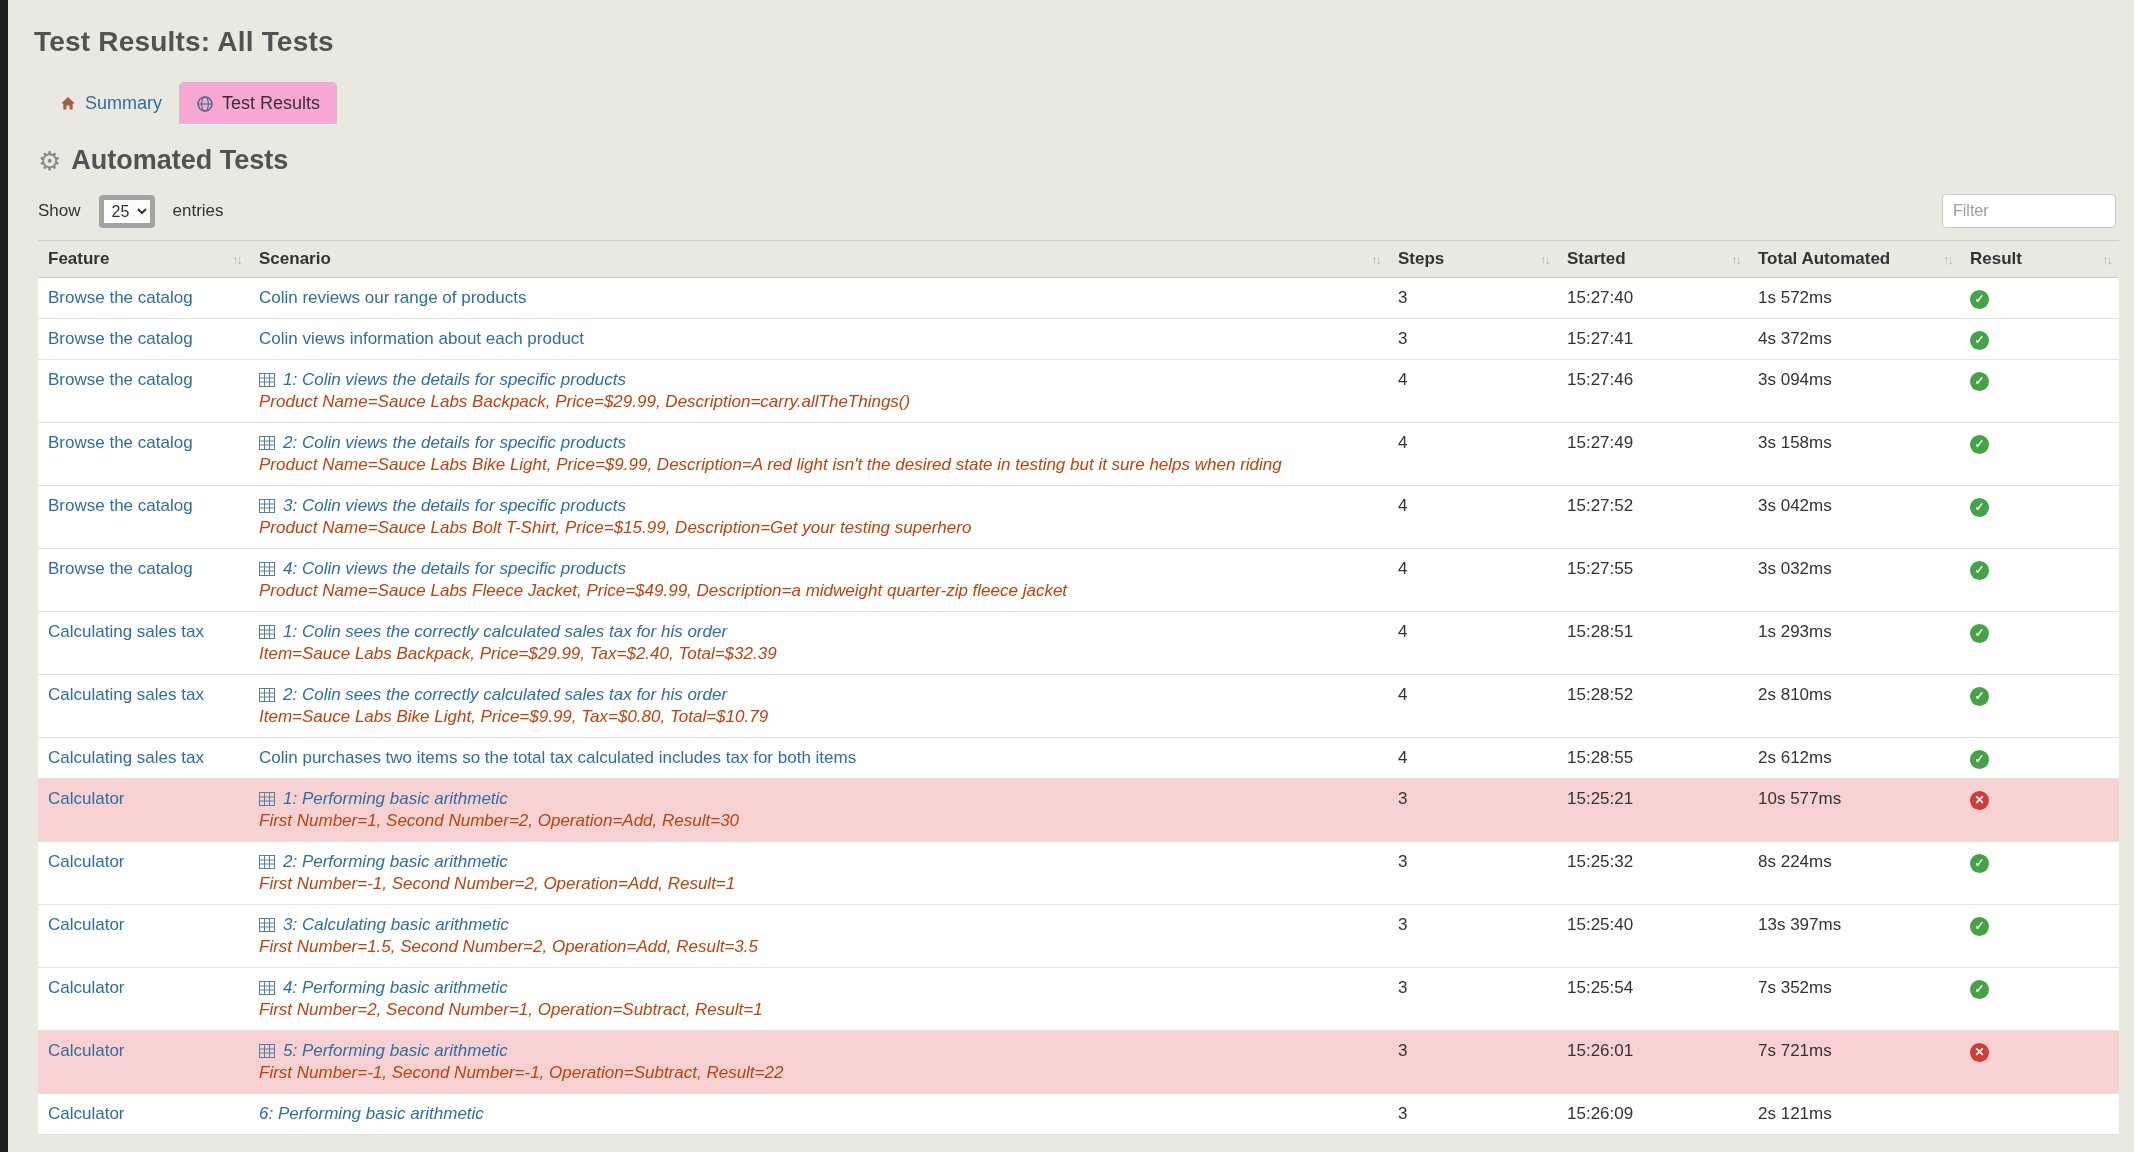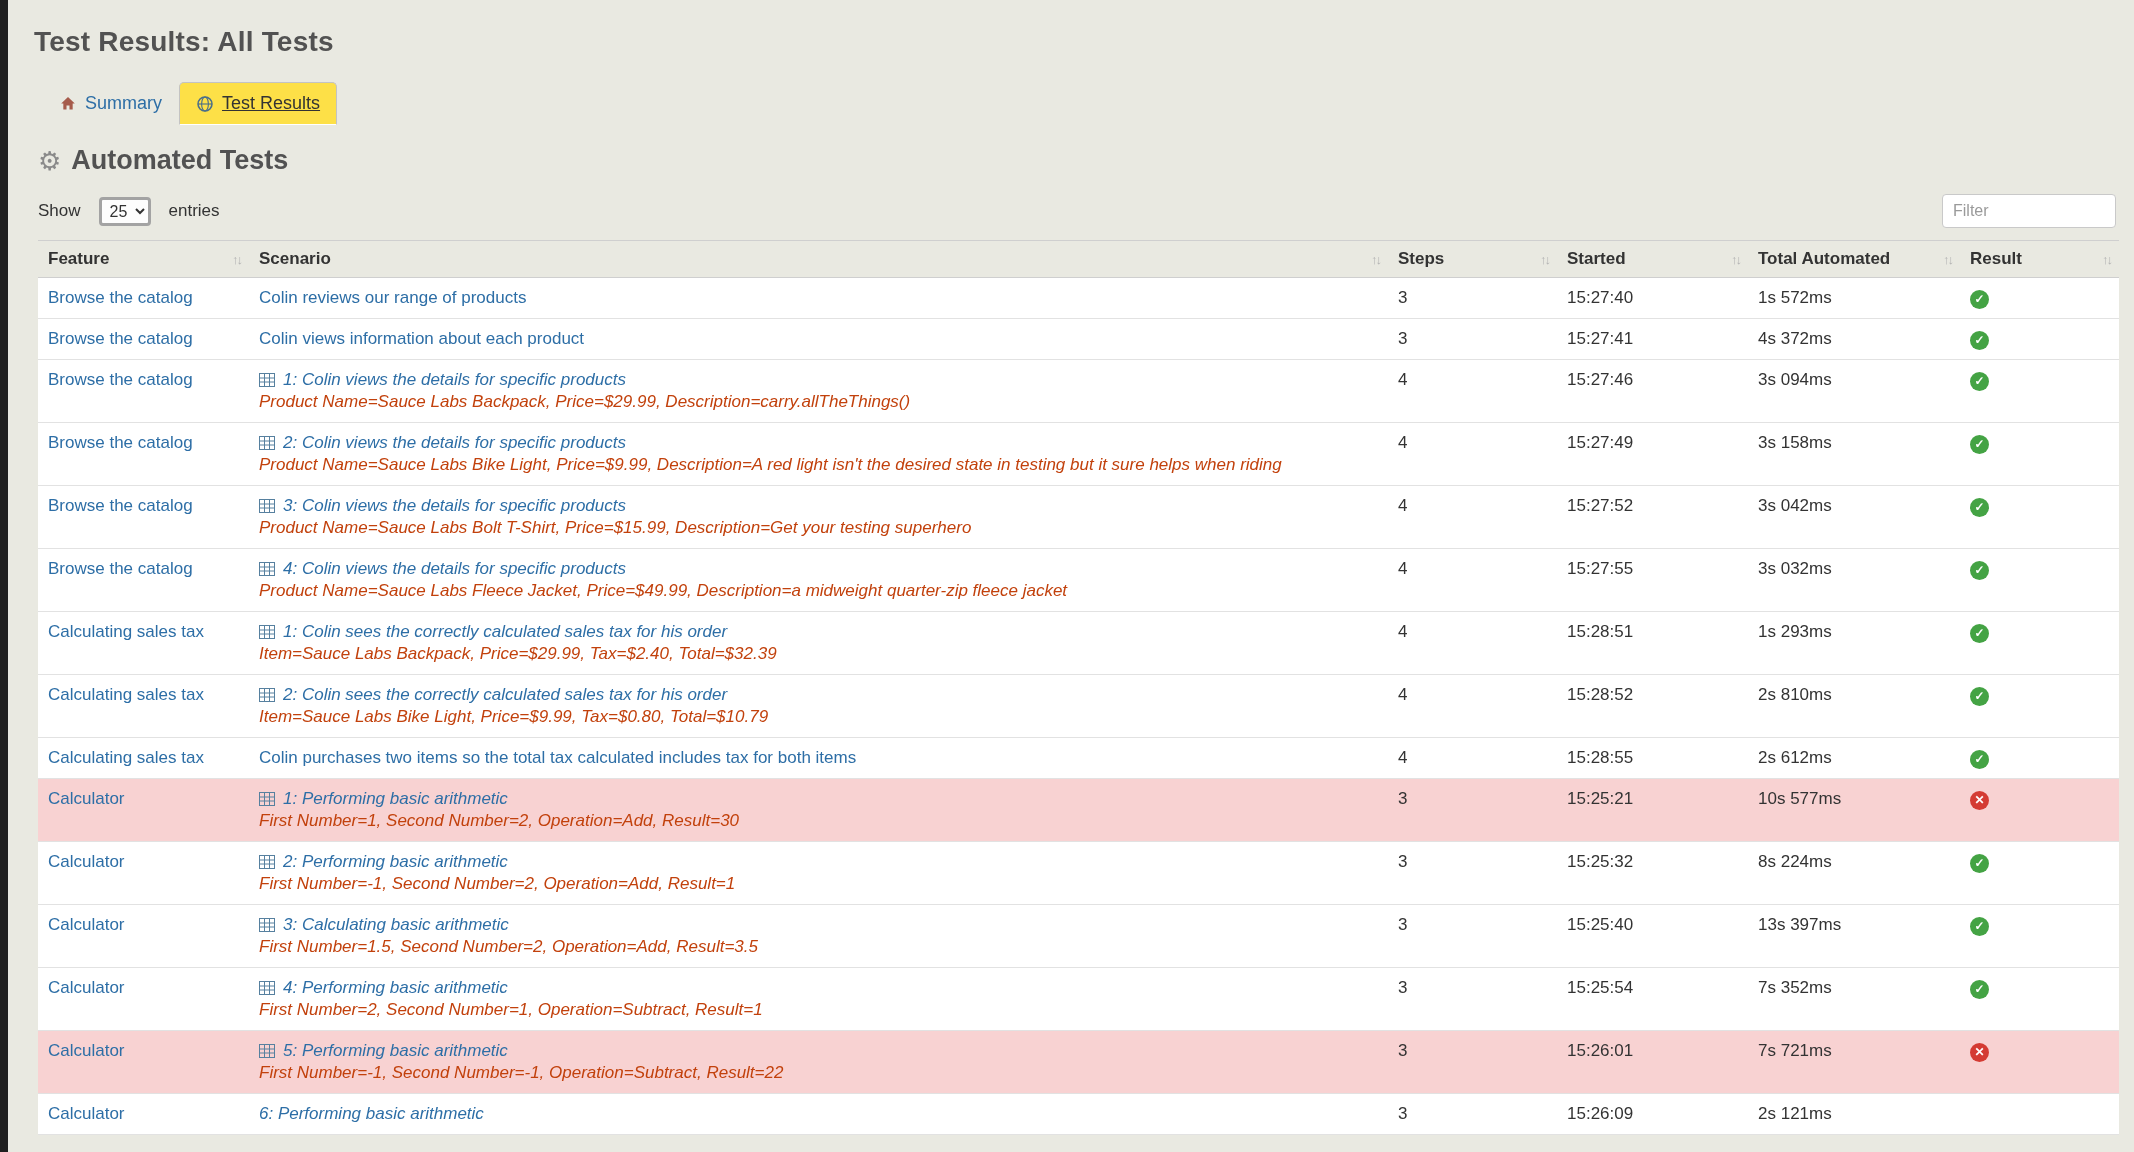--- a/index.html
+++ b/index.html
@@ -13,30 +13,30 @@
   }
   .left-edge { position: absolute; left: 0; top: 0; width: 8px; height: 100%; background: #1f1f1f; }
   .page { padding: 26px 14px 0 34px; }
 
   h1.page-title { font-size: 28px; font-weight: bold; color: var(--title, #525252); margin-bottom: 24px; letter-spacing: 0.2px; }
   .subtitle { font-size: 18px; font-weight: bold; color: var(--subtitle, #23608d); margin-bottom: 26px; }
 
   .tabs { display: flex; align-items: flex-start; margin-left: 8px; margin-bottom: 20px; }
   .tab { display: inline-flex; align-items: center; gap: 8px; padding: 10px 16px; font-size: 18px;
          color: var(--link, #2d6ea6); cursor: pointer; text-decoration: none; border: 1px solid transparent; }
-  .tab.active { background: #fde047; border: 1px solid #c3c3c3; border-bottom-color: #fff; border-radius: 5px 5px 0 0; color: #333; text-decoration: underline; }
+  .tab.active { background: #f9a8d4; border: 1px solid #c3c3c3; border-bottom-color: #fff; border-radius: 5px 5px 0 0; color: #333; }
   .tab-icon { display: inline-flex; align-items: center; }
 
   .section-heading { display: flex; align-items: center; gap: 10px; margin-left: 4px; margin-bottom: 18px;
                      font-size: 27px; font-weight: bold; color: var(--title, #525252); }
   .gear { font-size: 26px; color: #8a8a8a; font-weight: normal; line-height: 1; }
 
   .controls { display: flex; justify-content: space-between; align-items: center; margin: 0 4px 12px 4px; }
   .show-entries { display: flex; align-items: center; gap: 18px; color: #333; }
-  .show-entries select { font-size: 16px; padding: 2px 4px; border: 3px solid #a3a3a3; border-radius: 4px; background: #fdfdfd; color: #333; }
+  .show-entries select { font-size: 16px; padding: 2px 4px; border: 5px solid #a3a3a3; border-radius: 4px; background: #fdfdfd; color: #333; }
   .filter-input { width: 174px; height: 34px; border: 1px solid #c9c9c9; border-radius: 4px; padding: 0 10px;
                   font-size: 16px; background: #fff; color: #737373; font-family: "Liberation Sans", sans-serif; }
   .filter-input::placeholder { color: #9a9a9a; }
 
   table.results { border-collapse: collapse; table-layout: fixed; width: 2081px; margin-left: 4px; }
   thead th { text-align: left; font-weight: bold; color: #333; padding: 8px 28px 8px 10px;
              border-top: 1px solid #cfcfcf; border-bottom: 1px solid #cfcfcf; position: relative; cursor: pointer;
              white-space: nowrap; }
   .sort { position: absolute; right: 8px; top: 50%; transform: translateY(-50%); color: #b3b3b3;
           font-size: 13px; letter-spacing: -2px; }

